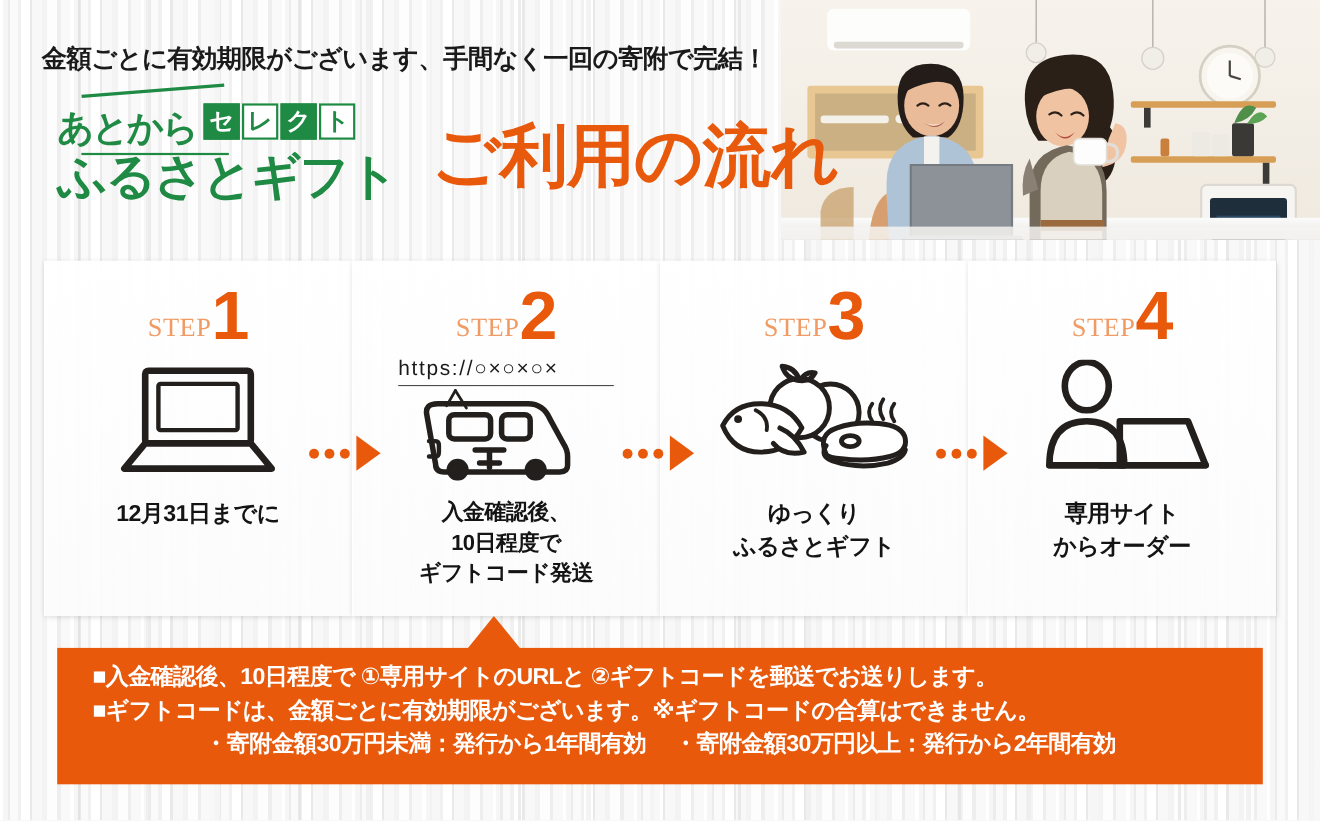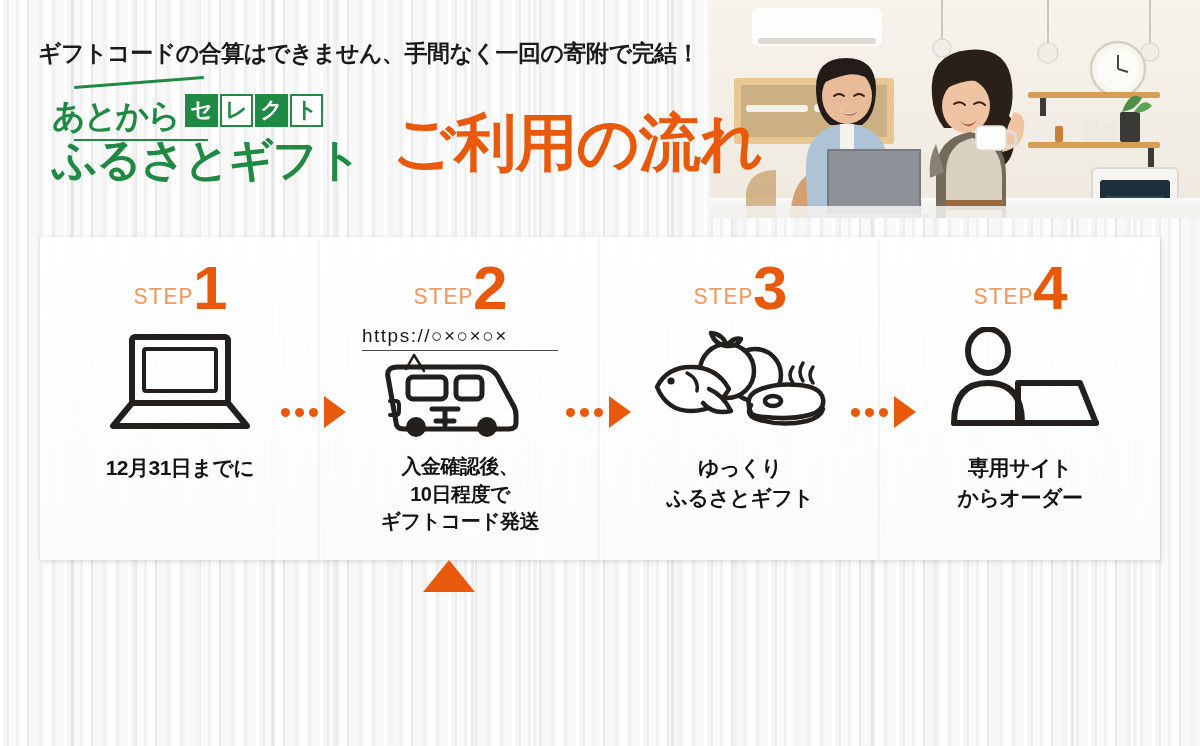--- a/index.html
+++ b/index.html
@@ -194,21 +194,21 @@
     line-height: 1;
     height: 52px;
   }
   .step-word {
     font-size: 24px;
     font-weight: 400;
     color: #f09a64;
     letter-spacing: 0.5px;
     position: relative;
     bottom: 5px;
-    font-family: Liberation Mono, monospace;
+    font-family: Liberation Serif, serif;
   }
   .step-num {
     font-size: 62px;
     font-weight: 700;
     color: #e8590c;
     line-height: 0.85;
     letter-spacing: -1px;
     font-family: "Liberation Sans", sans-serif;
   }
 
@@ -395,21 +395,21 @@
       <path d="M226 144 q-8 14 -6 34 l14 -6z" fill="#8a8074"></path>
 
       <path d="M292 152 q20 -4 22 -22 q2 -16 -10 -18 l-6 14 z" fill="#f0c4a3"></path>
       <rect x="266" y="126" width="30" height="24" rx="5" fill="#fdfdfd" stroke="#e2ded7" stroke-width="1.5"></rect>
       <path d="M296 131 q10 0 10 8 q0 8 -10 8" fill="none" stroke="#e2ded7" stroke-width="3"></path>
 
       <rect x="0" y="206" width="490" height="12" fill="#f4f3f1" opacity="0.85"></rect>
     </svg>
   </div>
 
-  <div class="headline">ギフトコードの合算はできません、手間なく一回の寄附で完結！</div>
+  <div class="headline">金額ごとに有効期限がございます、手間なく一回の寄附で完結！</div>
 
   <div class="brand-block">
     <div class="brand-row1">
       <span class="brand-rule-top"></span>
       <span class="brand-rule-bot"></span>
       <span class="brand-atokara">あとから</span>
       <span class="brand-select">
         <span class="sel-box fill">セ</span>
         <span class="sel-box hollow">レ</span>
         <span class="sel-box fill">ク</span>
@@ -536,14 +536,19 @@
     <span class="tri"></span>
   </div>
   <div class="connector conn-3">
     <span class="dot"></span>
     <span class="dot"></span>
     <span class="dot"></span>
     <span class="tri"></span>
   </div>
 
   <div class="banner-arrow"></div>
+  <div class="banner">
+    <div class="banner-line">■入金確認後、10日程度で ①専用サイトのURLと ②ギフトコードを郵送でお送りします。</div>
+    <div class="banner-line">■ギフトコードは、金額ごとに有効期限がございます。※ギフトコードの合算はできません。</div>
+    <div class="banner-line centered">・寄附金額30万円未満：発行から1年間有効 　・寄附金額30万円以上：発行から2年間有効</div>
+  </div>
 
 </div>
 
 </body></html>

